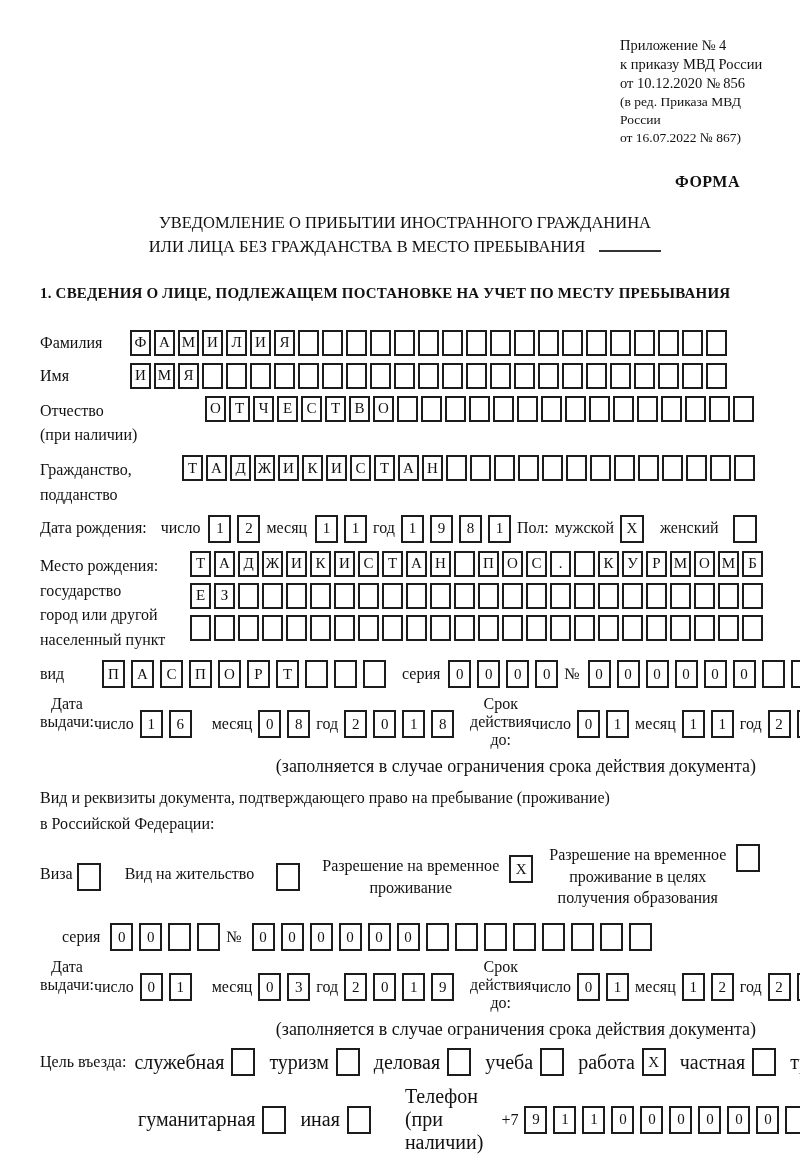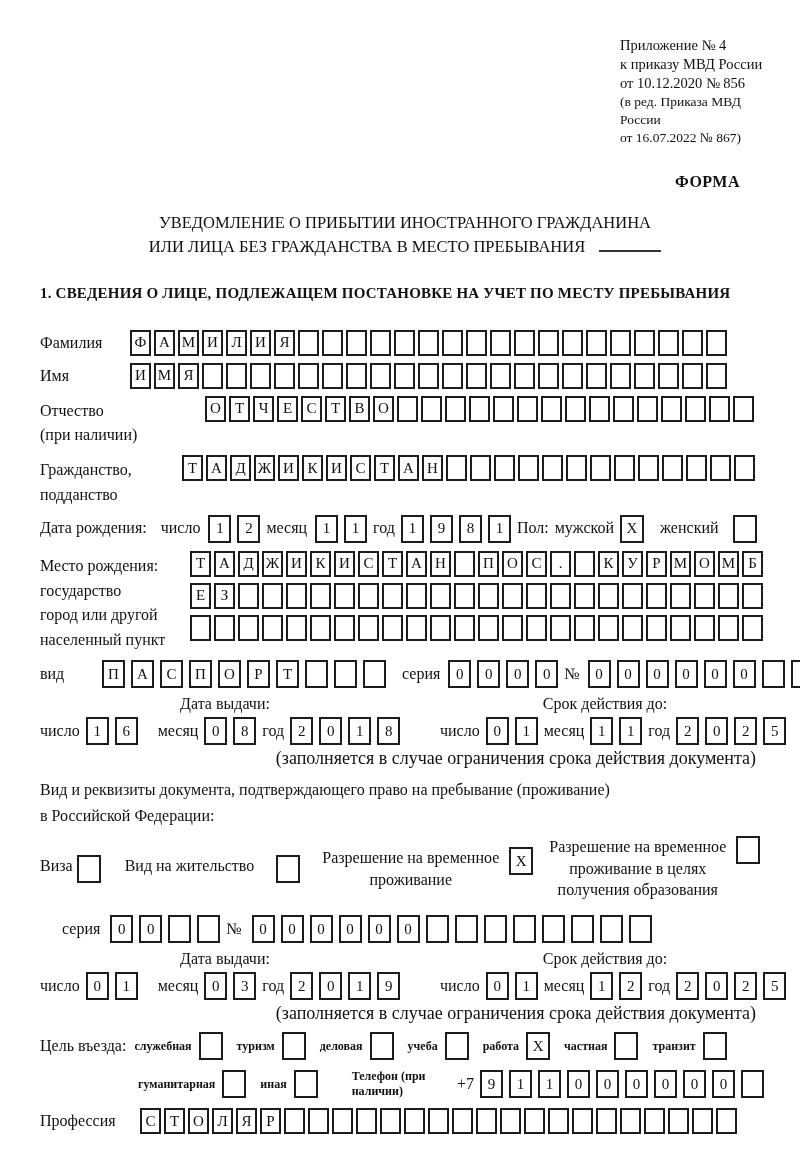--- a/index.html
+++ b/index.html
@@ -26,42 +26,42 @@
   .box { width: 21px; height: 26px; border: 2px solid #1c1c1c; background: #fff; display: inline-flex;
          align-items: center; justify-content: center; font-size: 15px; margin-right: 3px; flex: 0 0 auto; }
   .dt .box { width: 23px; height: 28px; margin-right: 6px; }
   .cbwrap .box { width: 24px; height: 28px; margin-right: 0; }
   .stack { display: flex; flex-direction: column; gap: 6px; }
 
   .center-head { text-align: center; font-weight: bold; font-size: 15.5px; margin: 10px 0 8px 0; }
 
   
   .daterow { display: flex; margin-bottom: 2px; }
-  .dategroup { display: flex; flex-direction: column; }
+  .dategroup { display: flex; flex-direction: row; }
   .dg-left { width: 400px; }
   .dg-right { margin-left: 30px; width: 330px; }
   .dg-head { text-align: center; font-size: 16px; margin-bottom: 4px; }
   .dg-row { display: flex; align-items: center; }
   .dg-row .lbl { padding-top: 0; margin-right: 6px; }
   .dg-row .gap { width: 14px; }
   .note-right { text-align: right; font-size: 18px; padding-right: 14px; margin-top: 3px; margin-bottom: 8px; }
 
   .intro { font-size: 16px; line-height: 1.6; margin-top: 6px; }
 
   
   .opts { display: flex; align-items: center; margin-top: 8px; margin-bottom: 14px; }
   .opt { display: flex; align-items: flex-start; }
   .opt-label { font-size: 16px; line-height: 1.35; }
   .opt-label.c { text-align: center; }
   .opt .cbwrap { margin-left: 10px; margin-top: 0; }
 
   .purpose-row { display: flex; align-items: center; margin-bottom: 9px; flex-wrap: nowrap; }
   .purpose-row .lbl { padding-top: 0; }
   .purpose-row .cbwrap { margin-left: 7px; }
-  .purpose-row .optlbl { font-size: 12px; margin-left: 14px; font-weight: bold; }
+  .purpose-row .optlbl { font-size: 20px; margin-left: 14px; }
   .purpose-row .optlbl.first { margin-left: 8px; }
 
   .phone-prefix { font-size: 16px; margin: 0 6px 0 18px; }
 </style>
 </head>
 <body>
 
 <div class="page">
 
   <div class="appendix">

